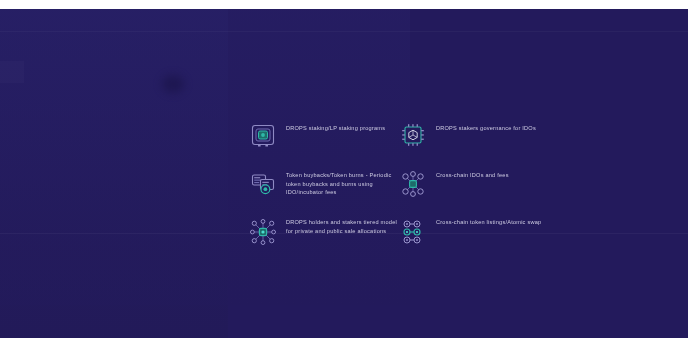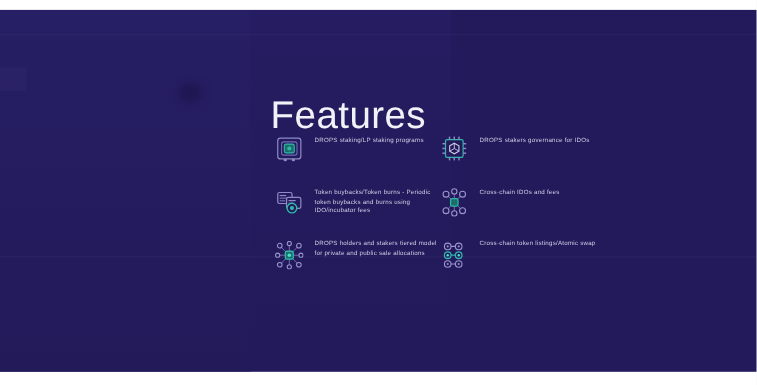--- a/index.html
+++ b/index.html
@@ -170,21 +170,20 @@
 
     <div class="bg-panel-left"></div>
     <div class="bg-panel-wide"></div>
     <div class="bg-band-top"></div>
     <div class="bg-band-bottom"></div>
     <div class="bg-blob"></div>
     <div class="bg-square"></div>
 
     <div class="content">
 
-      <div class="page-title">Features</div>
 
       <div class="features-grid">
 
         <div class="grid-row r1">
 
           <div class="col">
             <div class="feature">
               <span class="feature-icon">
                 <svg width="26" height="26" viewBox="0 0 26 26">
                   <rect x="2.5" y="3.5" width="21" height="19" rx="2.5" fill="none" stroke="#8f8ac4" stroke-width="1.1"></rect>

